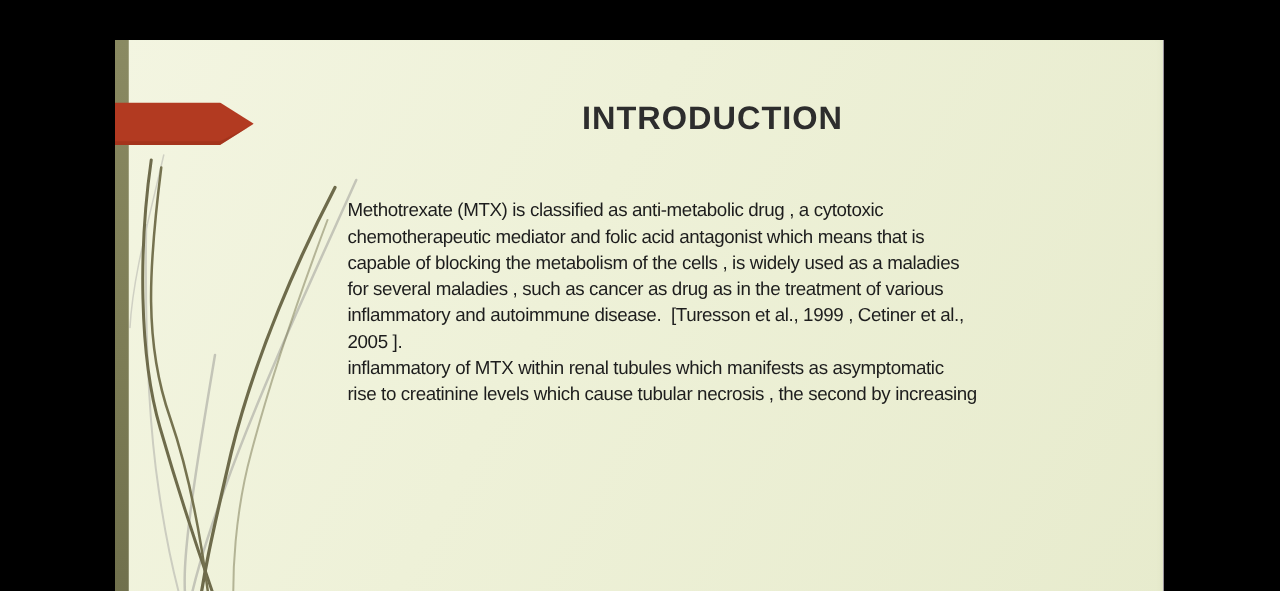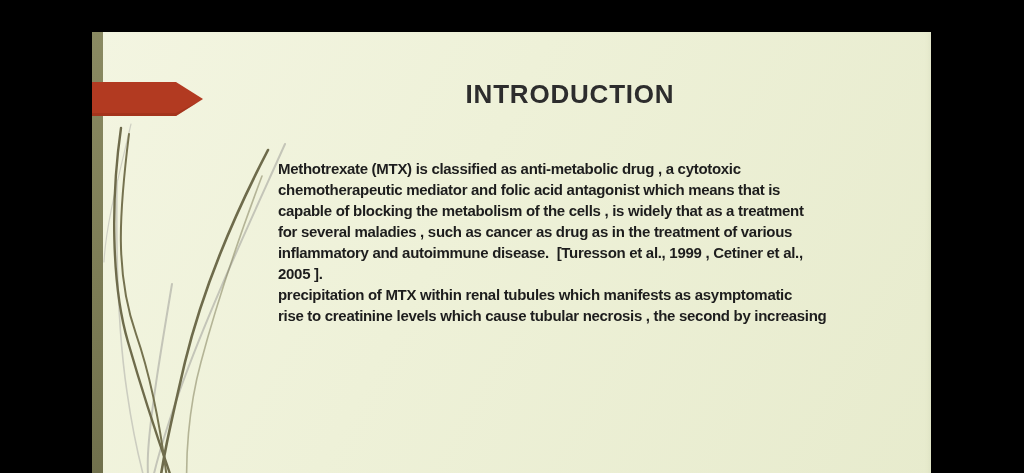--- a/index.html
+++ b/index.html
@@ -89,21 +89,21 @@
 
   
   #body-text {
     position: absolute;
     left: 278px;
     top: 126px;
     width: 640px;
     z-index: 4;
     color: #1d1d1d;
     font-size: 15px;
-    font-weight: bold;
+    font-weight: normal;
     letter-spacing: -0.3px;
   }
   .text-line {
     height: 21px;
     line-height: 21px;
     white-space: pre;
   }
 
   
   #divider {
@@ -145,23 +145,23 @@
   <svg id="arrow" viewBox="0 0 111 34" xmlns="http://www.w3.org/2000/svg">
     <polygon points="0,0 84,0 111,17 84,34 0,34" fill="#b23a21"></polygon>
     <polygon points="0,31 84,31 106,20 111,17 84,34 0,34" fill="#99301a" opacity="0.55"></polygon>
   </svg>
 
   <div id="title">INTRODUCTION</div>
 
   <div id="body-text">
     <div class="text-line">Methotrexate (MTX) is classified as anti-metabolic drug , a cytotoxic</div>
     <div class="text-line">chemotherapeutic mediator and folic acid antagonist which means that is</div>
-    <div class="text-line">capable of blocking the metabolism of the cells , is widely that as a treatment</div>
+    <div class="text-line">capable of blocking the metabolism of the cells , is widely used as a maladies</div>
     <div class="text-line">for several maladies , such as cancer as drug as in the treatment of various</div>
     <div class="text-line">inflammatory and autoimmune disease.  [Turesson et al., 1999 , Cetiner et al.,</div>
     <div class="text-line">2005 ].</div>
-    <div class="text-line">precipitation of MTX within renal tubules which manifests as asymptomatic</div>
+    <div class="text-line">inflammatory of MTX within renal tubules which manifests as asymptomatic</div>
     <div class="text-line">rise to creatinine levels which cause tubular necrosis , the second by increasing</div>
   </div>
 
   <div id="divider"></div>
 
 </div>
 
 </body></html>

